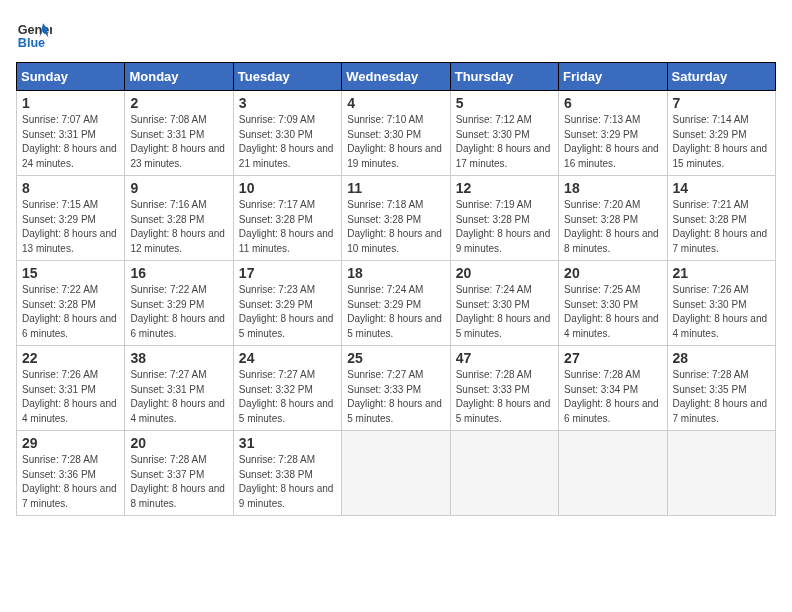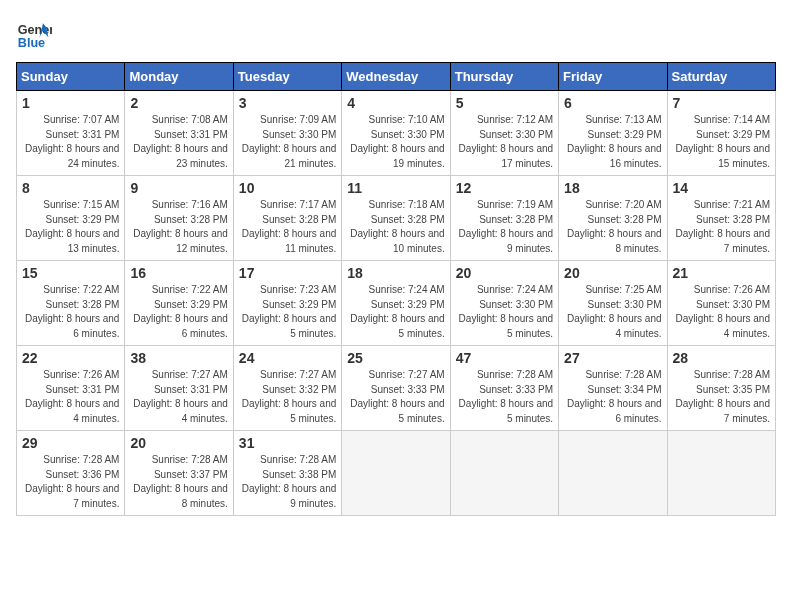--- a/index.html
+++ b/index.html
@@ -66,21 +66,20 @@
     .day-num {
       font-size: 14px;
       font-weight: bold;
       display: block;
       margin-bottom: 2px;
     }
     .day-info {
       line-height: 1.45;
       font-size: 10px;
       color: #444;
-      text-align: right;
     }
   </style>
 </head>
 <body>
 
 <div class="header">
   <div class="logo">
     <svg class="logo-icon" viewBox="0 0 40 40">
       <text x="2" y="20" font-size="14" font-weight="bold" fill="#333" font-family="Arial">General</text>
       <text x="2" y="34" font-size="14" font-weight="bold" fill="#1a6abf" font-family="Arial">Blue</text>

